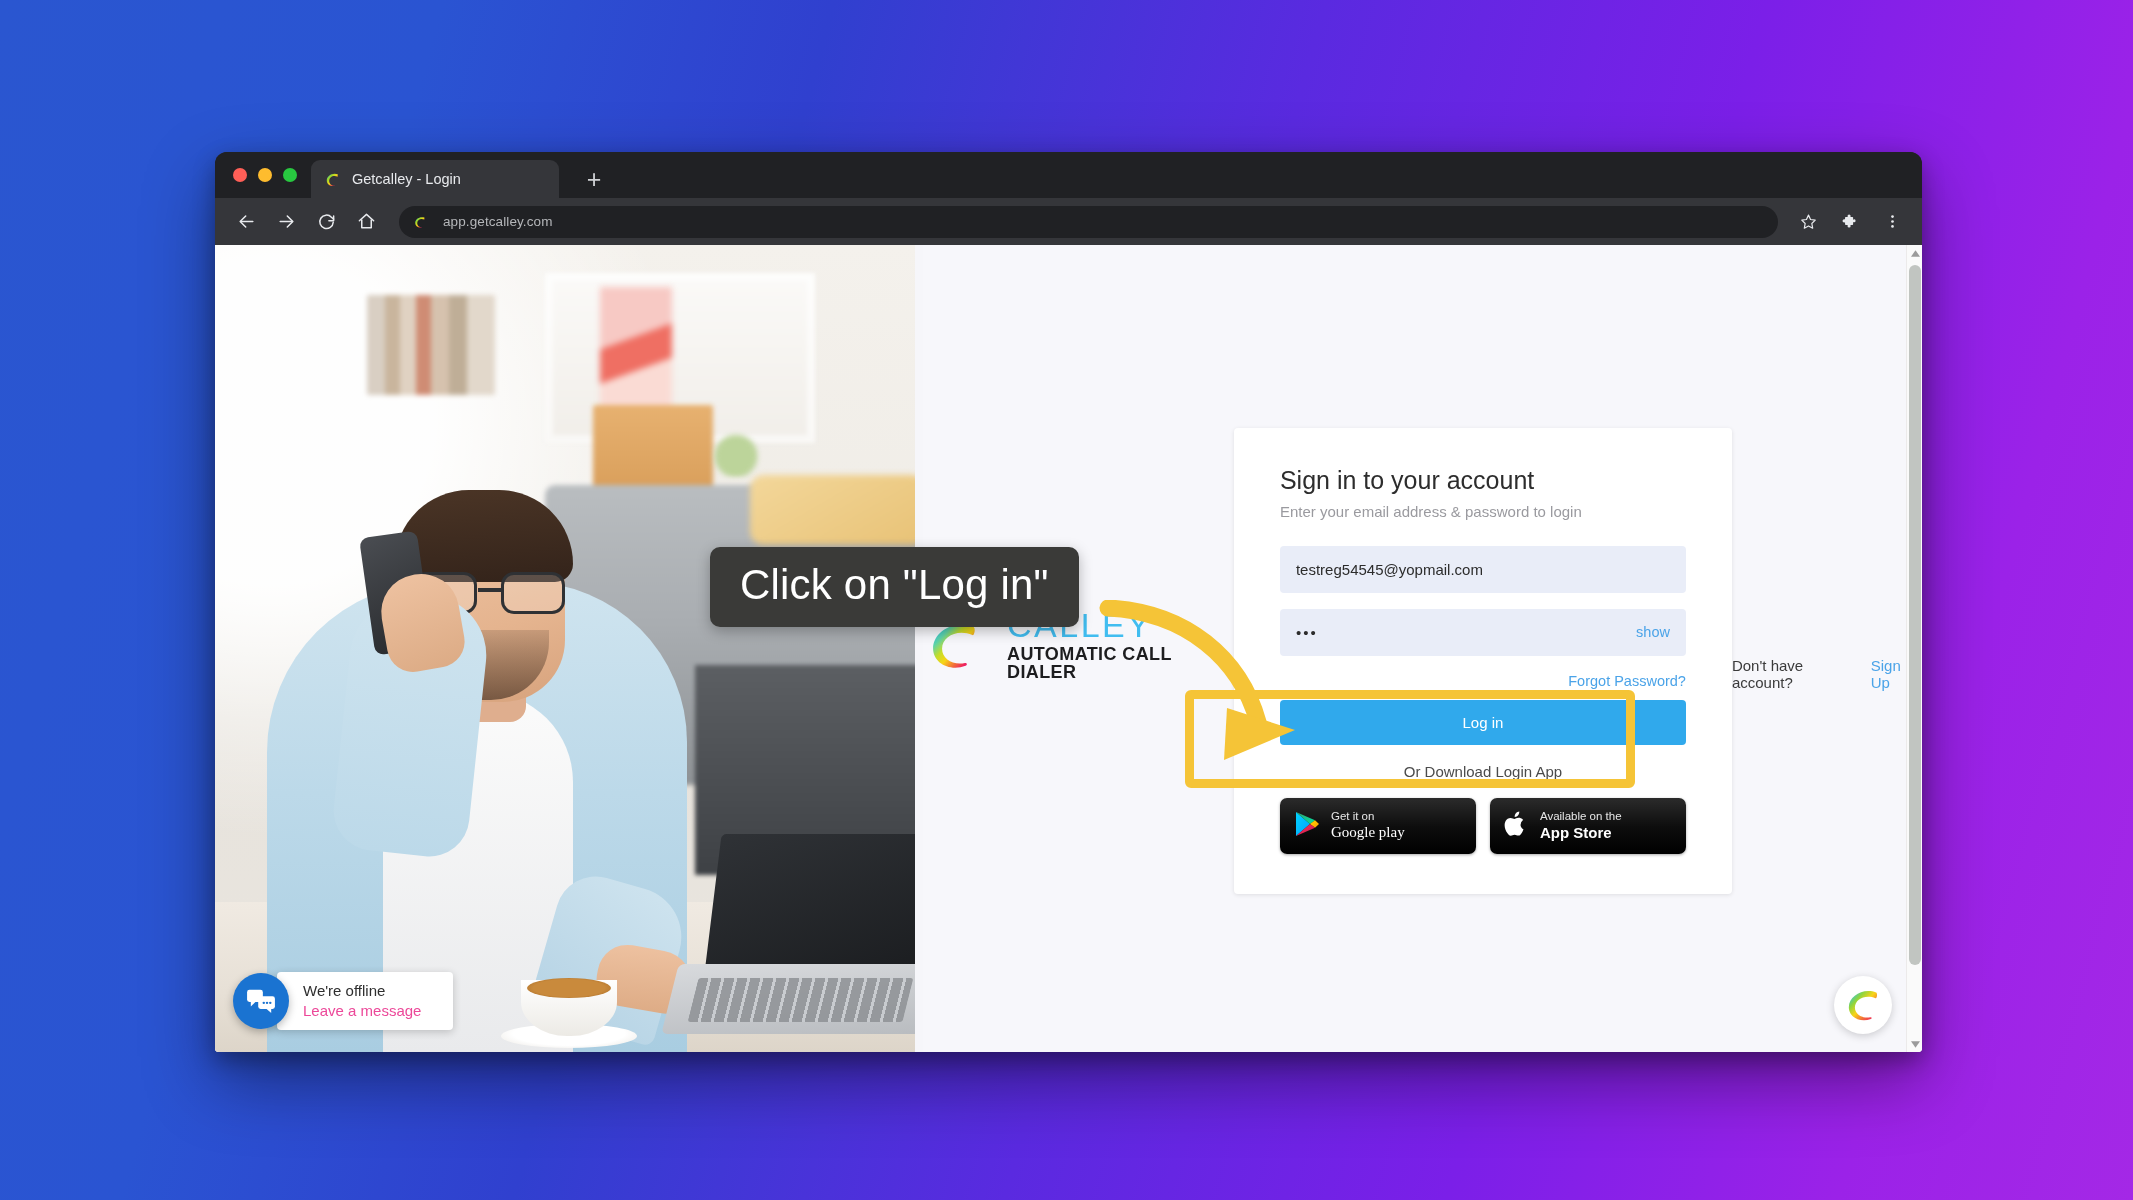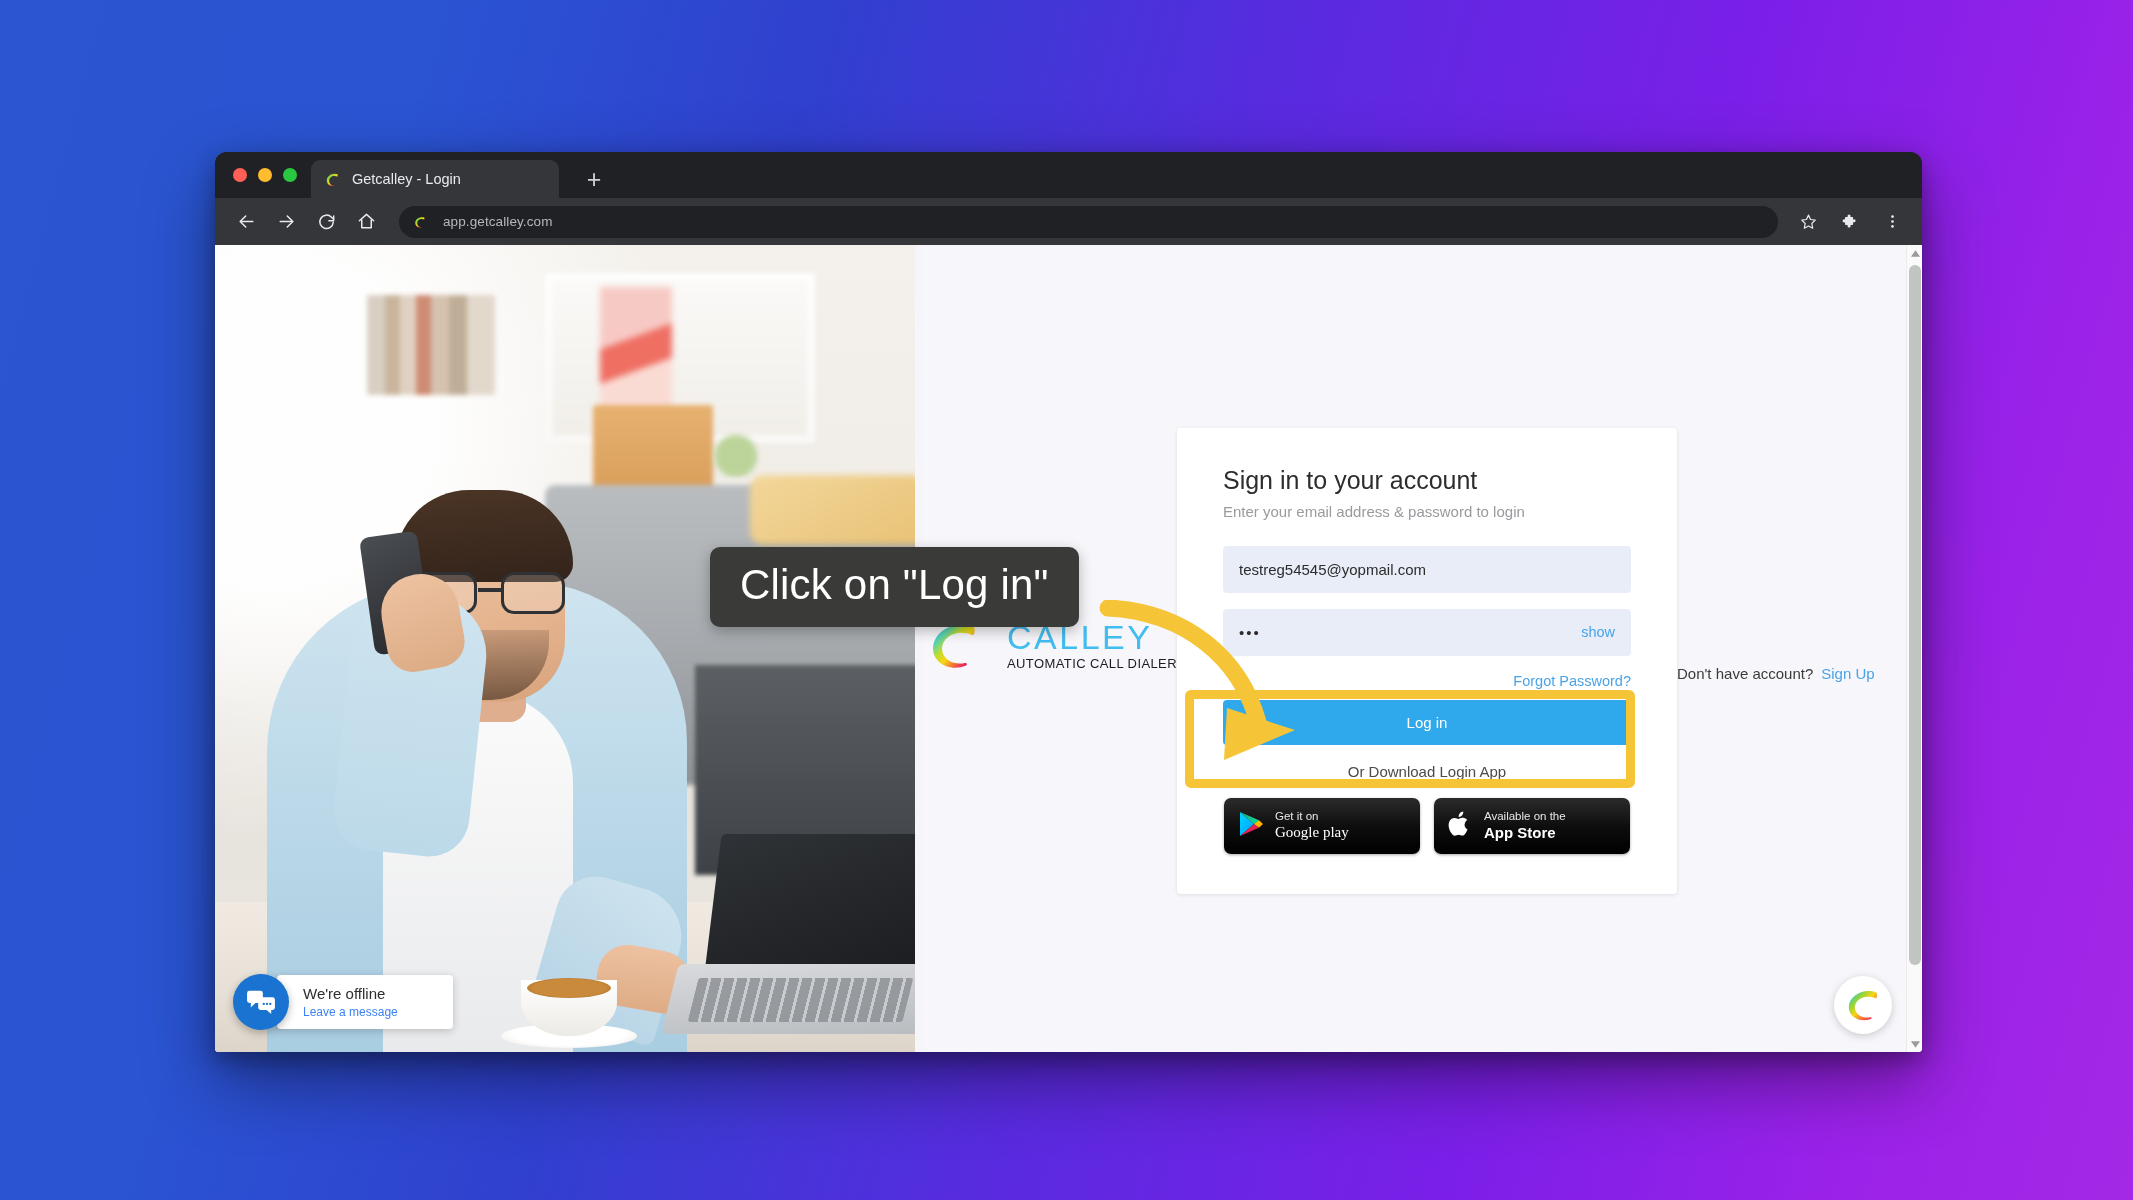--- a/index.html
+++ b/index.html
@@ -272,38 +272,38 @@
   }
   .chat-panel {
     margin-left: -12px;
     background: #ffffff;
     border-radius: 4px;
     padding: 9px 22px 9px 26px;
     box-shadow: 0 2px 8px rgba(0,0,0,.20);
     min-width: 176px;
   }
   .chat-l1 { font-size: 15px; color: #2e2e2e; line-height: 1.35; }
-  .chat-l2 { font-size: 12px; color: #3b82f6; line-height: 1.35; }
+  .chat-l2 { font-size: 15px; color: #ec4899; line-height: 1.35; }
 
   
   .login-pane {
     position: relative; flex: 1;
     background: #f7f7fb;
     display: flex; align-items: center;
     padding-top: 24px;
     margin-left: 8px;
   }
   .brand { display:flex; align-items:center; gap: 22px; margin-bottom: 32px; }
   .brand-text { display:flex; flex-direction:column; gap: 3px; }
   .brand-name {
     font-size: 34px; letter-spacing: 2.5px; color: #41bdf0; font-weight: 400;
     line-height: 1;
   }
   .brand-tag {
-    font-size: 13px; letter-spacing: .4px; color: #1d1d1f; font-weight: 400;
+    font-size: 18px; letter-spacing: .4px; color: #1d1d1f; font-weight: 700;
     line-height: 1;
   }
 
   .card {
     width: 500px;
     background: #ffffff;
     border-radius: 4px;
     box-shadow: 0 1px 4px rgba(0,0,0,.10);
     padding: 38px 46px 40px 46px;
   }

